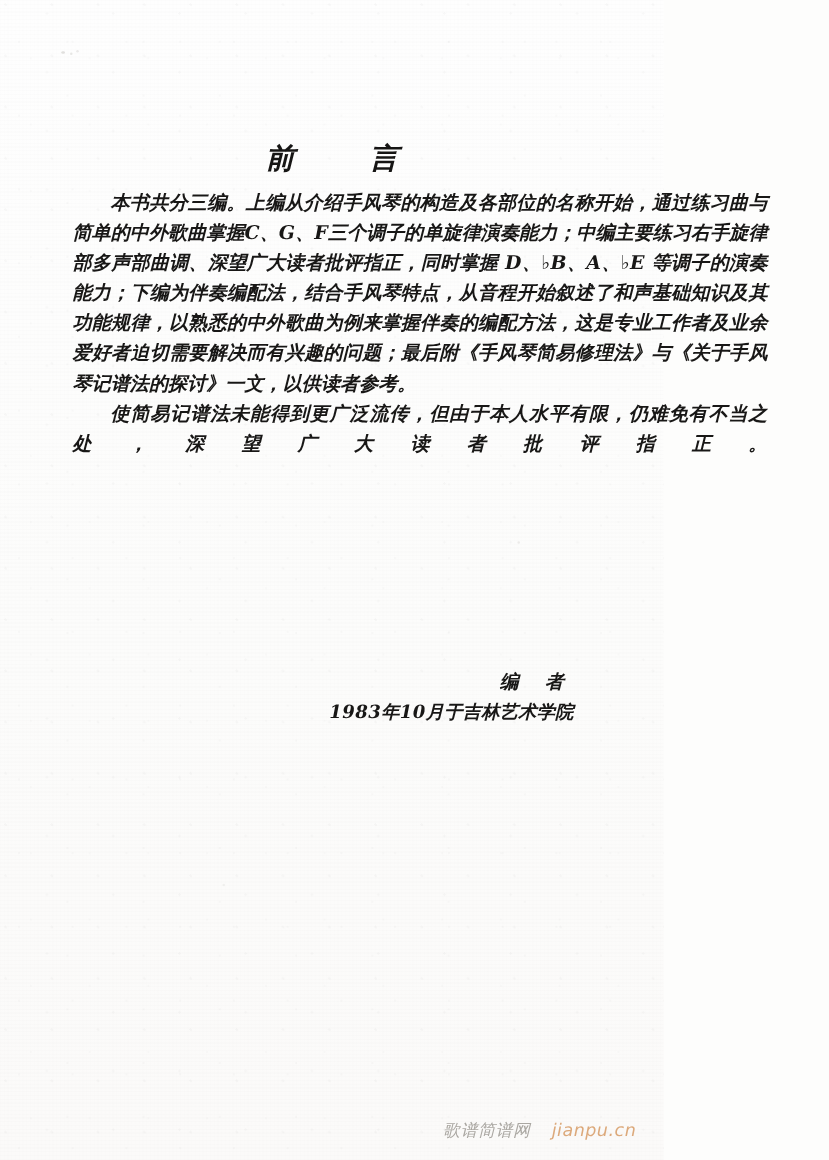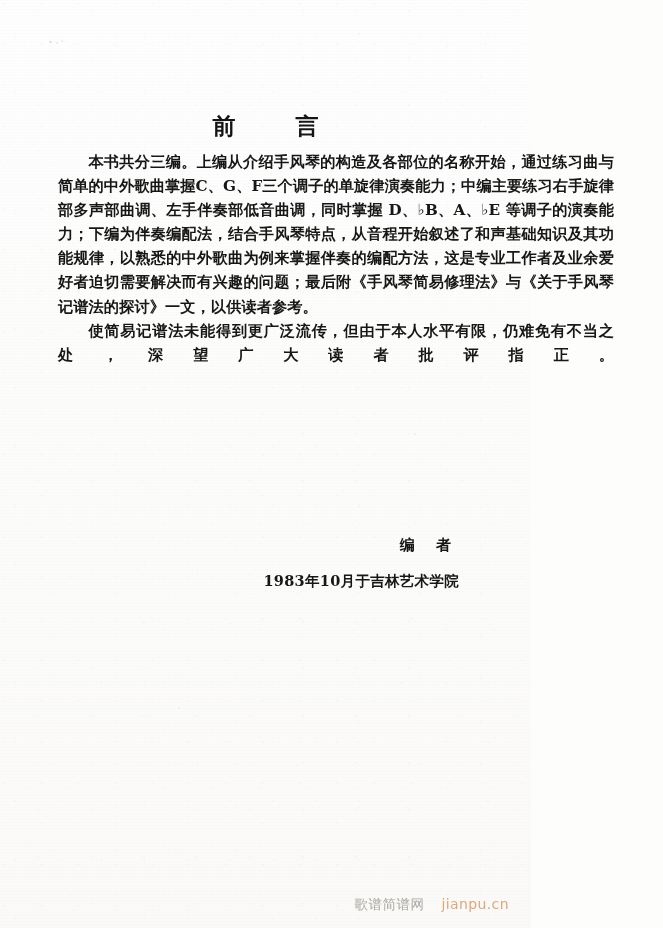--- a/index.html
+++ b/index.html
@@ -22,20 +22,21 @@
     height: 928px;
     background-color: #fdfdfc;
     background-image:
       radial-gradient(circle at 12% 9%,  rgba(0,0,0,0.025) 0 1px, transparent 1px),
       radial-gradient(circle at 71% 23%, rgba(0,0,0,0.022) 0 1px, transparent 1px),
       radial-gradient(circle at 35% 57%, rgba(0,0,0,0.018) 0 1px, transparent 1px),
       radial-gradient(circle at 88% 78%, rgba(0,0,0,0.020) 0 1px, transparent 1px),
       radial-gradient(circle at 52% 88%, rgba(0,0,0,0.017) 0 1px, transparent 1px),
       linear-gradient(180deg, #fefefe 0%, #fcfcfb 55%, #fbfaf9 100%);
     background-size: 37px 41px, 53px 47px, 43px 59px, 61px 43px, 47px 53px, 100% 100%;
+    font-style: italic;
   }
   #grain {
     position: absolute;
     inset: 0;
     pointer-events: none;
     opacity: .5;
     background-image:
       repeating-linear-gradient(0deg,   rgba(0,0,0,0.014) 0 1px, transparent 1px 3px),
       repeating-linear-gradient(90deg,  rgba(0,0,0,0.012) 0 1px, transparent 1px 3px);
   }
@@ -104,21 +105,21 @@
     font-weight: 700;
     letter-spacing: 8px;
     text-indent: 8px;
     line-height: 22px;
   }
   #sig-date {
     font-size: 14.5px;
     font-weight: 700;
     line-height: 22px;
     letter-spacing: 0.3px;
-    margin-top: 14px;
+    margin-top: 3px;
     white-space: nowrap;
   }
 
   
   #watermark {
     position: absolute;
     right: 22px;
     bottom: 14px;
     display: flex;
     align-items: baseline;
@@ -145,21 +146,21 @@
 
   <div class="speck" style="left:49px;  top:41px;  width:3px; height:2px; opacity:.55;"></div>
   <div class="speck" style="left:56px;  top:42px;  width:2px; height:2px; opacity:.40;"></div>
   <div class="speck" style="left:61px;  top:40px;  width:2px; height:2px; opacity:.35;"></div>
   <div class="speck" style="left:414px; top:433px; width:2px; height:2px; opacity:.30;"></div>
   <div class="speck" style="left:178px; top:707px; width:2px; height:2px; opacity:.22;"></div>
 
   <h1 id="title">前 言</h1>
 
   <div id="body-text">
-    <p>本书共分三编。上编从介绍手风琴的构造及各部位的名称开始，通过练习曲与简单的中外歌曲掌握C、G、F三个调子的单旋律演奏能力；中编主要练习右手旋律部多声部曲调、左手伴奏部低音曲调，同时掌握 D、♭B、A、♭E 等调子的演奏能力；下编为伴奏编配法，结合手风琴特点，从音程开始叙述了和声基础知识及其功能规律，以熟悉的中外歌曲为例来掌握伴奏的编配方法，这是专业工作者及业余爱好者迫切需要解决而有兴趣的问题；最后附《手风琴简易修理法》与《关于手风琴记谱法的探讨》一文，以供读者参考。</p>
+    <p>本书共分三编。上编从介绍手风琴的构造及各部位的名称开始，通过练习曲与简单的中外歌曲掌握C、G、F三个调子的单旋律演奏能力；中编主要练习右手旋律部多声部曲调、深望广大读者批评指正，同时掌握 D、♭B、A、♭E 等调子的演奏能力；下编为伴奏编配法，结合手风琴特点，从音程开始叙述了和声基础知识及其功能规律，以熟悉的中外歌曲为例来掌握伴奏的编配方法，这是专业工作者及业余爱好者迫切需要解决而有兴趣的问题；最后附《手风琴简易修理法》与《关于手风琴记谱法的探讨》一文，以供读者参考。</p>
     <p class="nojust">使简易记谱法未能得到更广泛流传，但由于本人水平有限，仍难免有不当之处，深望广大读者批评指正。</p>
   </div>
 
   <div id="signature">
     <div id="sig-author">编 者</div>
     <div id="sig-date">1983年10月于吉林艺术学院</div>
   </div>
 
   <div id="watermark">
     <span id="wm-cn">歌谱简谱网</span>

